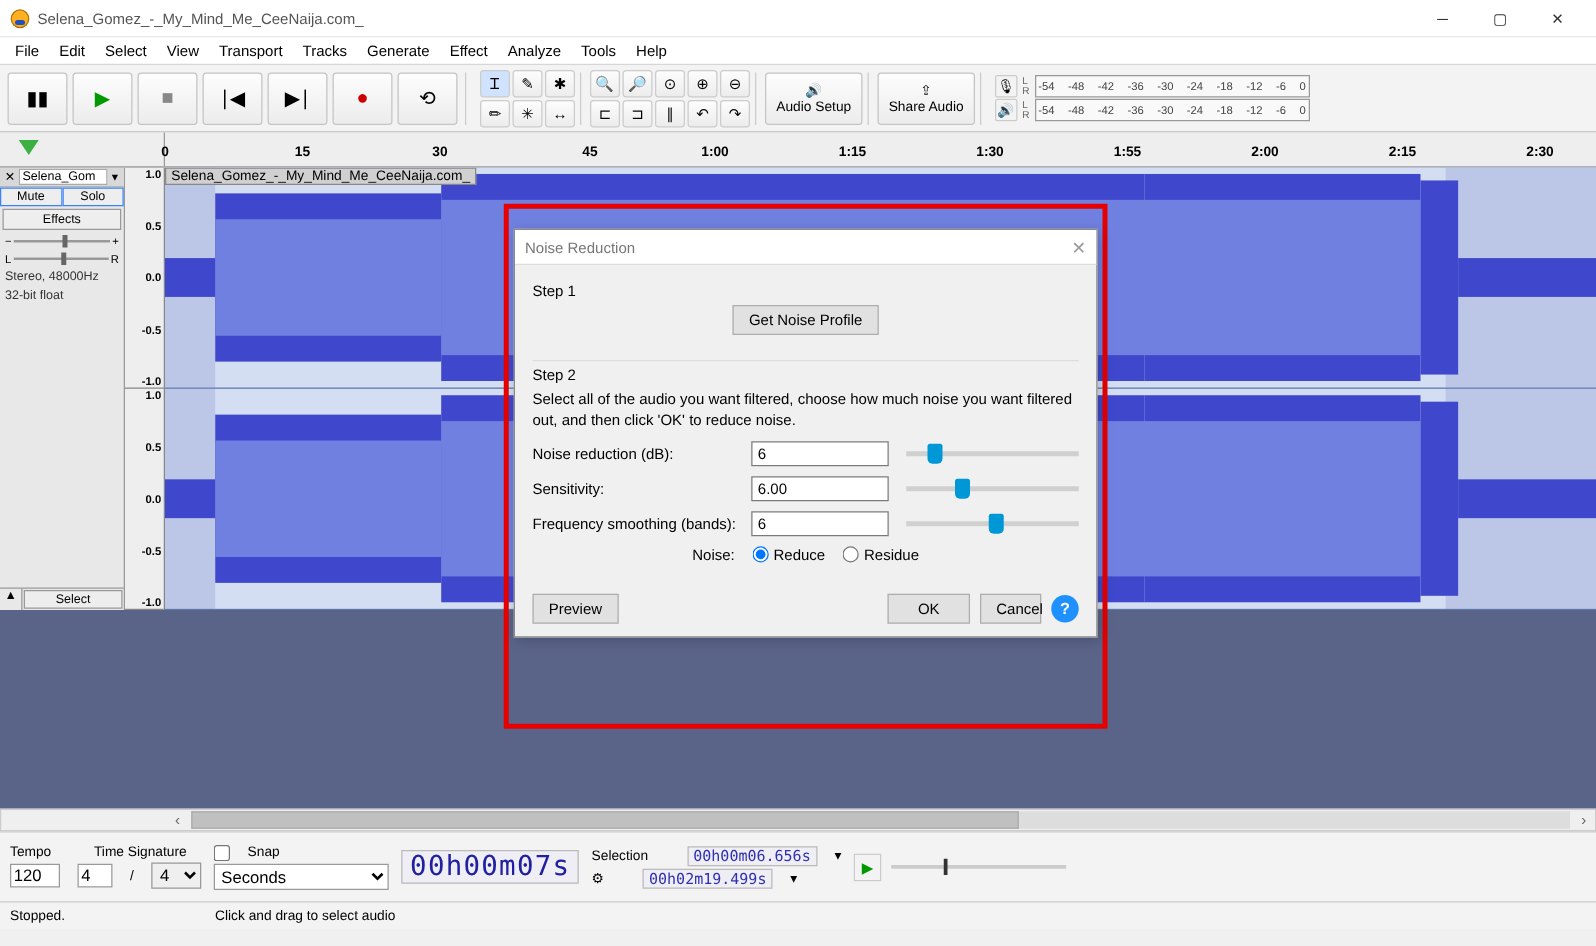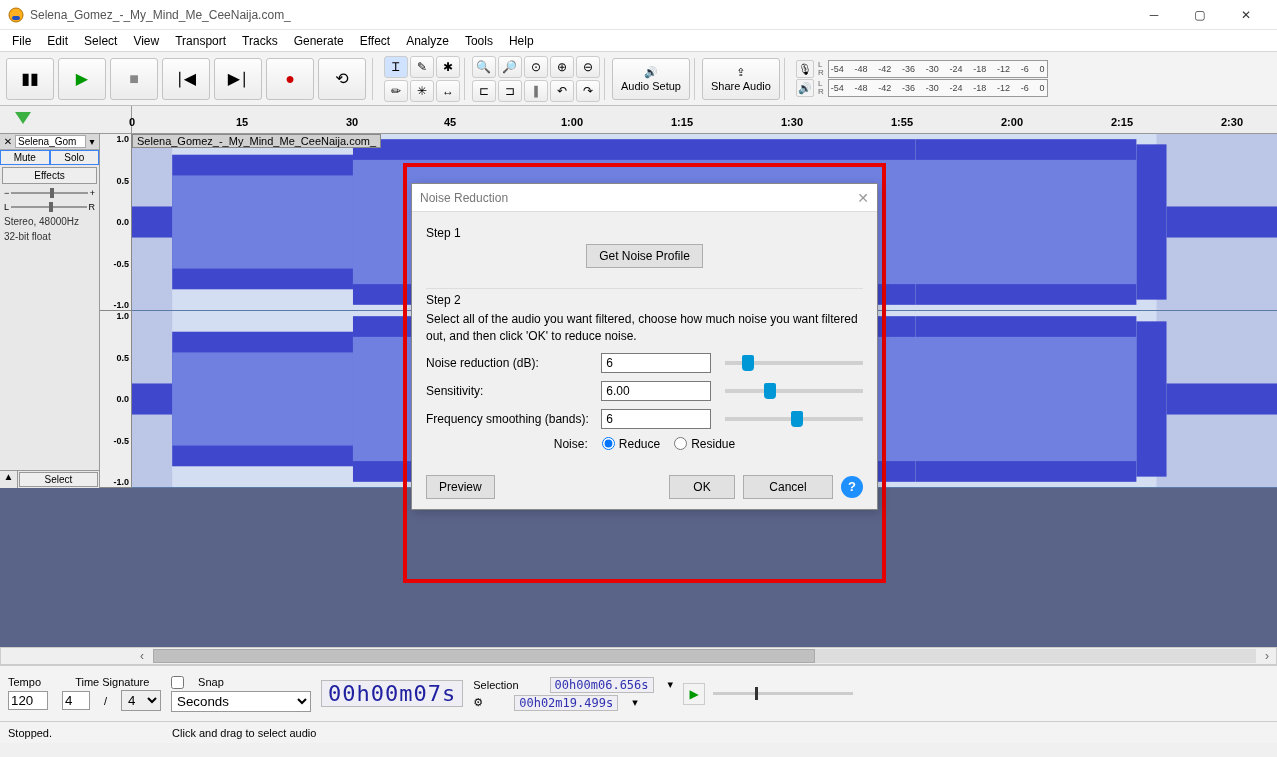--- a/index.html
+++ b/index.html
@@ -217,21 +217,21 @@
     </div>
   </div>
 </div>
 
 <div class="timeline-ruler">
   <div class="ruler-left"></div>
   <div class="ruler-right" id="ruler-right">
       <span class="tick" style="left: 0px;">0</span>
       <span class="tick" style="left: 110px;">15</span>
       <span class="tick" style="left: 220px;">30</span>
-      <span class="tick" style="left: 318px;">45</span>
+      <span class="tick" style="left: 340px;">45</span>
       <span class="tick" style="left: 440px;">1:00</span>
       <span class="tick" style="left: 550px;">1:15</span>
       <span class="tick" style="left: 660px;">1:30</span>
       <span class="tick" style="left: 770px;">1:55</span>
       <span class="tick" style="left: 880px;">2:00</span>
       <span class="tick" style="left: 990px;">2:15</span>
       <span class="tick" style="left: 1100px;">2:30</span>
     </div>
 </div>
 
@@ -416,16 +416,16 @@
       <label>
           <input type="radio" style=""> 
           <span>Residue</span>
         </label>
     </div>
   </div>
   <div class="dialog-footer">
     <button class="dlg-btn">Preview</button>
     <div style="flex:1"></div>
     <button class="dlg-btn" style="width:66px">OK</button>
-    <button class="dlg-btn" style="width:90px">Cancel</button>
+    <button class="dlg-btn" style="width:49px">Cancel</button>
     <div class="help-circle">?</div>
   </div>
 </div>
 
 </body></html>

